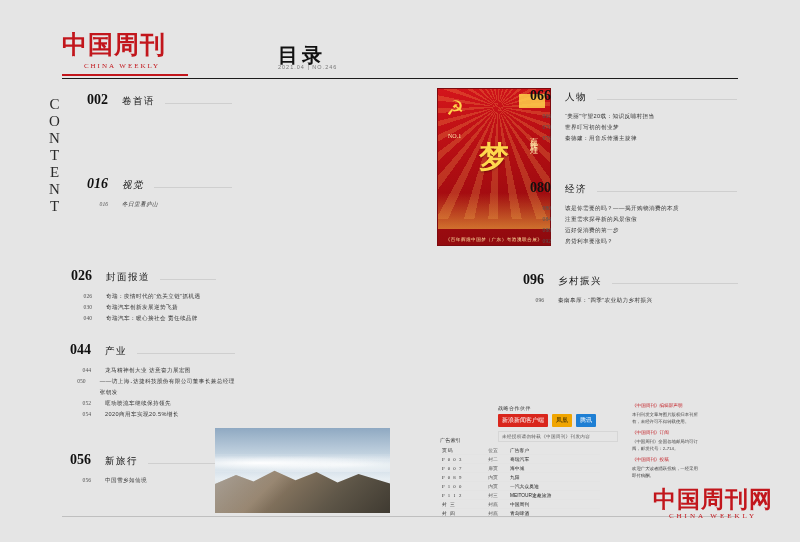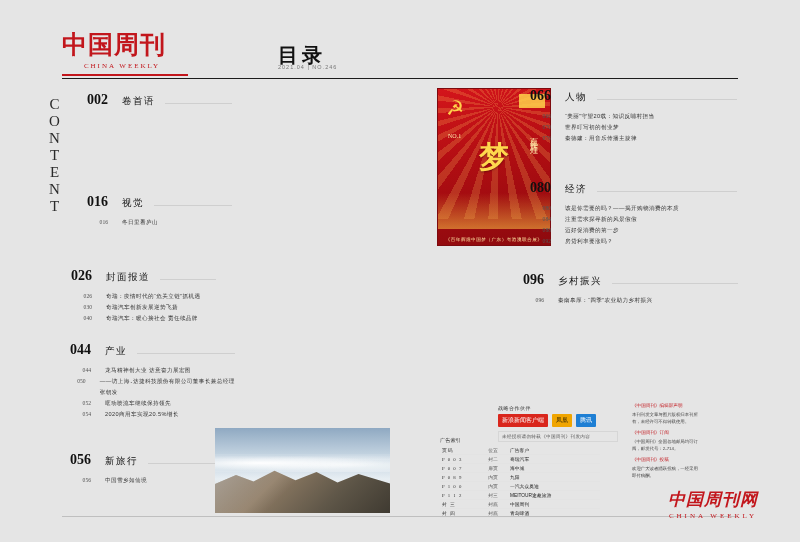--- a/index.html
+++ b/index.html
@@ -62,21 +62,21 @@
     flex:1;border-bottom:1px solid #cfcfcf;margin-left:10px;margin-bottom:4px;min-width:10px;
   }
   .items{margin-top:7px;}
   .item{display:flex;font-size:5.6px;color:#333;line-height:11px;}
   .item .ip{width:46px;text-align:right;font-family:"Liberation Serif",serif;color:#555;}
   .item .it{margin-left:14px;letter-spacing:.4px;}
 
   
   #s-002{left:62px;top:92px;width:170px;}
   #s-008{left:62px;top:134px;width:170px;}
-  #s-016{left:62px;top:194px;width:170px;}
+  #s-016{left:62px;top:176px;width:170px;font-style:italic;}
   #s-026{left:46px;top:268px;width:170px;}
   #s-044{left:45px;top:342px;width:190px;}
   #s-056{left:45px;top:452px;width:190px;}
 
   
   #s-066{left:505px;top:88px;width:232px;}
   #s-080{left:505px;top:180px;width:232px;}
   #s-096{left:498px;top:272px;width:240px;}
   #s-102{left:498px;top:330px;width:240px;}
 
@@ -157,21 +157,21 @@
   .ad-table td.c3{color:#222;}
 
   .rightnotes{position:absolute;left:632px;top:402px;width:70px;font-size:4.4px;color:#444;line-height:7px;}
   .rightnotes .rn-h{color:#c2161c;font-size:4.6px;margin-bottom:2px;}
   .rightnotes p{margin:0 0 4px 0;}
 
   
   .botlogo{position:absolute;left:648px;top:488px;width:130px;text-align:center;}
   .botlogo .bl-cn{
     font-family:"DejaVu Serif","Liberation Serif",serif;font-weight:bold;color:#c2161c;
-    font-size:17px;letter-spacing:1px;line-height:22px;white-space:nowrap;font-style:italic;
+    font-size:23px;letter-spacing:1px;line-height:22px;white-space:nowrap;
   }
   .botlogo .bl-en{font-family:"Liberation Serif",serif;color:#c2161c;font-size:7px;letter-spacing:3px;margin-top:2px;}
 </style>
 </head>
 <body>
 
 <div class="page">
 
   <div class="masthead">
     <div class="mh-title">中国周刊</div>

